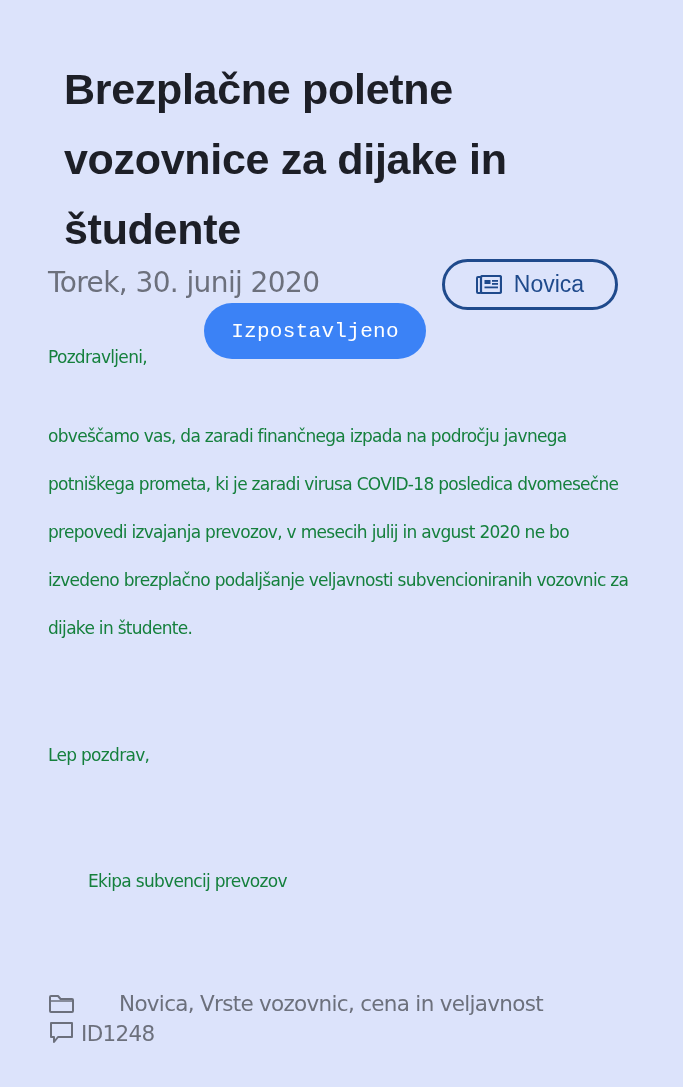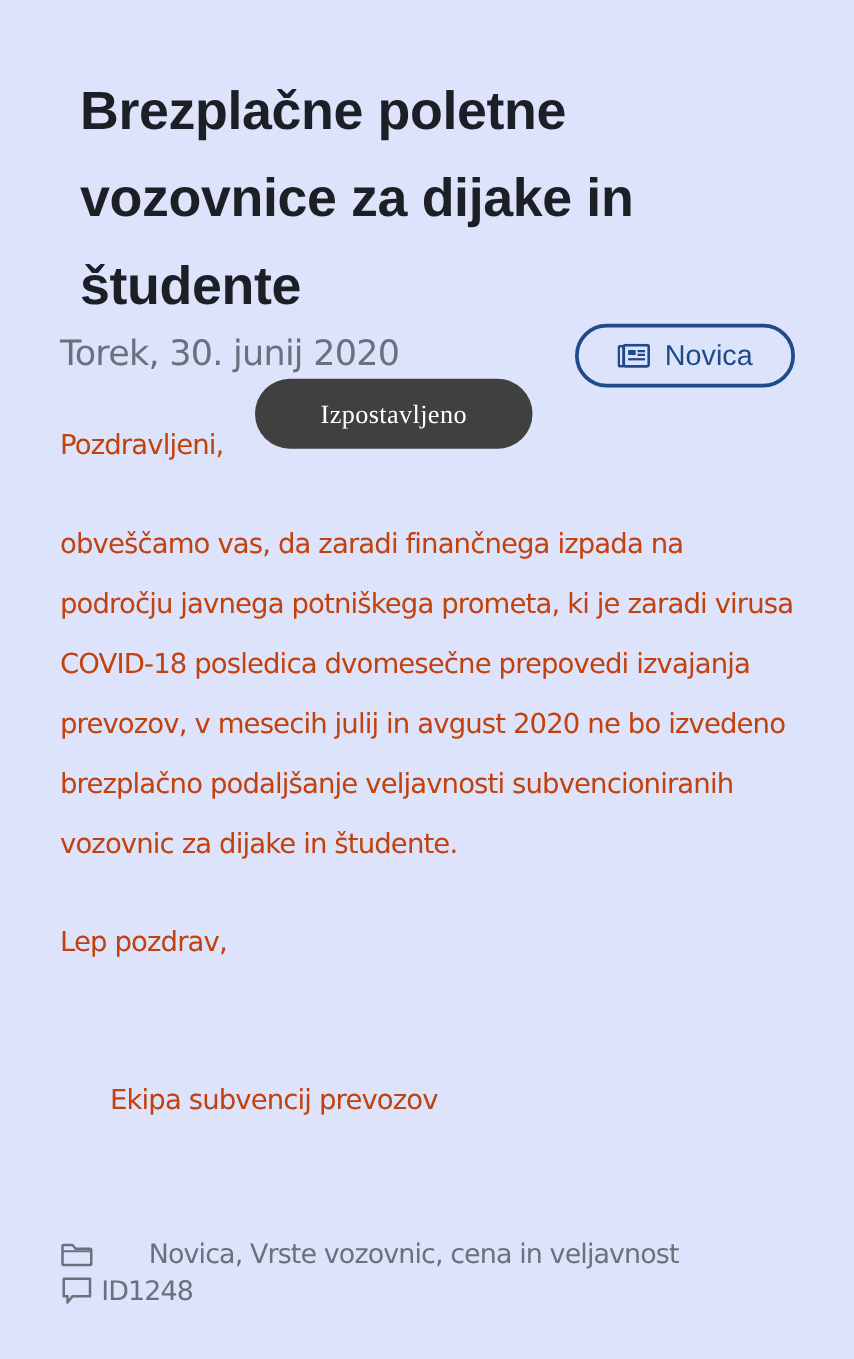--- a/index.html
+++ b/index.html
@@ -31,21 +31,21 @@
     position: absolute;
     left: 48px;
     top: 266px;
     font-family: "DejaVu Sans", sans-serif;
     font-size: 28px;
     color: #6c707c;
     letter-spacing: -0.6px;
   }
   .category-badge {
     position: absolute;
-    left: 460px;
+    left: 442px;
     top: 259px;
     width: 176px;
     height: 51px;
     border: 3px solid #1f4a8c;
     border-radius: 28px;
     box-sizing: border-box;
     display: flex;
     align-items: center;
     justify-content: center;
     gap: 12px;
@@ -55,38 +55,38 @@
     background: transparent;
   }
   .category-badge svg { display: block; }
   .featured-badge {
     position: absolute;
     left: 204px;
     top: 303px;
     width: 222px;
     height: 56px;
     border-radius: 28px;
-    background: #404040;
+    background: #3b82f6;
     color: #ffffff;
     display: flex;
     align-items: center;
     justify-content: center;
-    font-family: Liberation Serif, serif;
+    font-family: Liberation Mono, monospace;
     font-size: 21px;
     letter-spacing: 0.3px;
   }
   .body-text {
     position: absolute;
     left: 48px;
     width: 590px;
     margin: 0;
     font-family: "DejaVu Sans", sans-serif;
-    font-size: 22px;
+    font-size: 17px;
     line-height: 48px;
-    color: #c2410c;
+    color: #15803d;
     letter-spacing: -0.7px;
   }
   .greeting { top: 333px; }
   .paragraph { top: 412px; }
   .signoff { top: 731px; }
   .team { top: 857px; margin-left: 40px; }
   .meta-row {
     position: absolute;
     left: 48px;
     display: flex;

